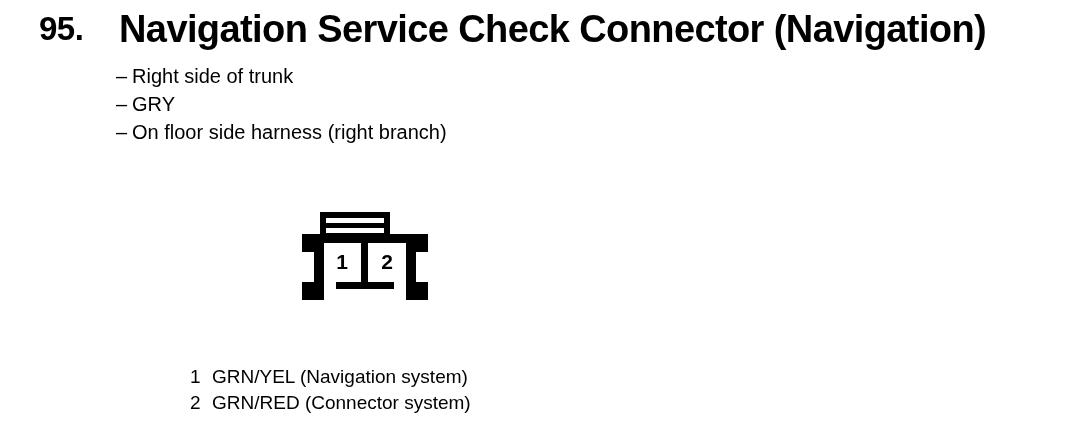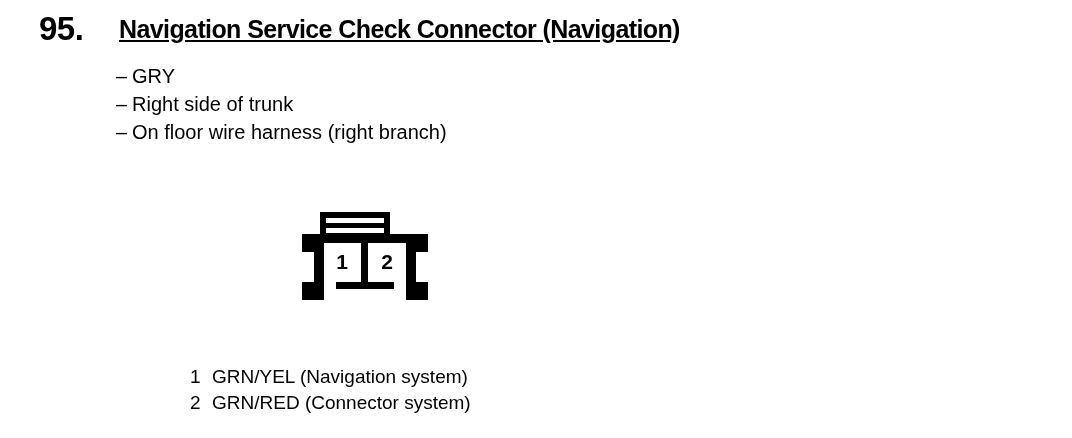--- a/index.html
+++ b/index.html
@@ -32,26 +32,25 @@
     font-weight: bold;
     letter-spacing: -0.5px;
     line-height: 38px;
     white-space: nowrap;
     margin-left: 12px;
   }
   #page-title {
     position: absolute;
     left: 119px;
     top: 10px;
-    font-size: 25px;
+    font-size: 38px;
     font-weight: bold;
     letter-spacing: -0.6px;
     line-height: 38px;
     white-space: nowrap;
-    text-decoration: underline;
   }
 
   
   #spec-list {
     position: absolute;
     left: 116px;
     top: 62px;
     width: 700px;
   }
   .spec-item {
@@ -105,29 +104,29 @@
 <body>
 
 <div id="header">
   <span id="entry-number">95.</span>
   <span id="page-title">Navigation Service Check Connector (Navigation)</span>
 </div>
 
 <div id="spec-list">
 
   <div class="spec-item">
+    <span class="spec-dash">–</span><span>Right side of trunk</span>
+  </div>
+
+  <div class="spec-item">
     <span class="spec-dash">–</span><span>GRY</span>
   </div>
 
   <div class="spec-item">
-    <span class="spec-dash">–</span><span>Right side of trunk</span>
-  </div>
-
-  <div class="spec-item">
-    <span class="spec-dash">–</span><span>On floor wire harness (right branch)</span>
+    <span class="spec-dash">–</span><span>On floor side harness (right branch)</span>
   </div>
 
 </div>
 
 <div id="connector-diagram">
   <svg width="140" height="102" viewBox="0 0 140 102">
 
     <rect x="24" y="7" width="70" height="30" fill="#000000"></rect>
     <rect x="30" y="13" width="58" height="5" fill="#ffffff"></rect>
     <rect x="30" y="23" width="58" height="5" fill="#ffffff"></rect>

